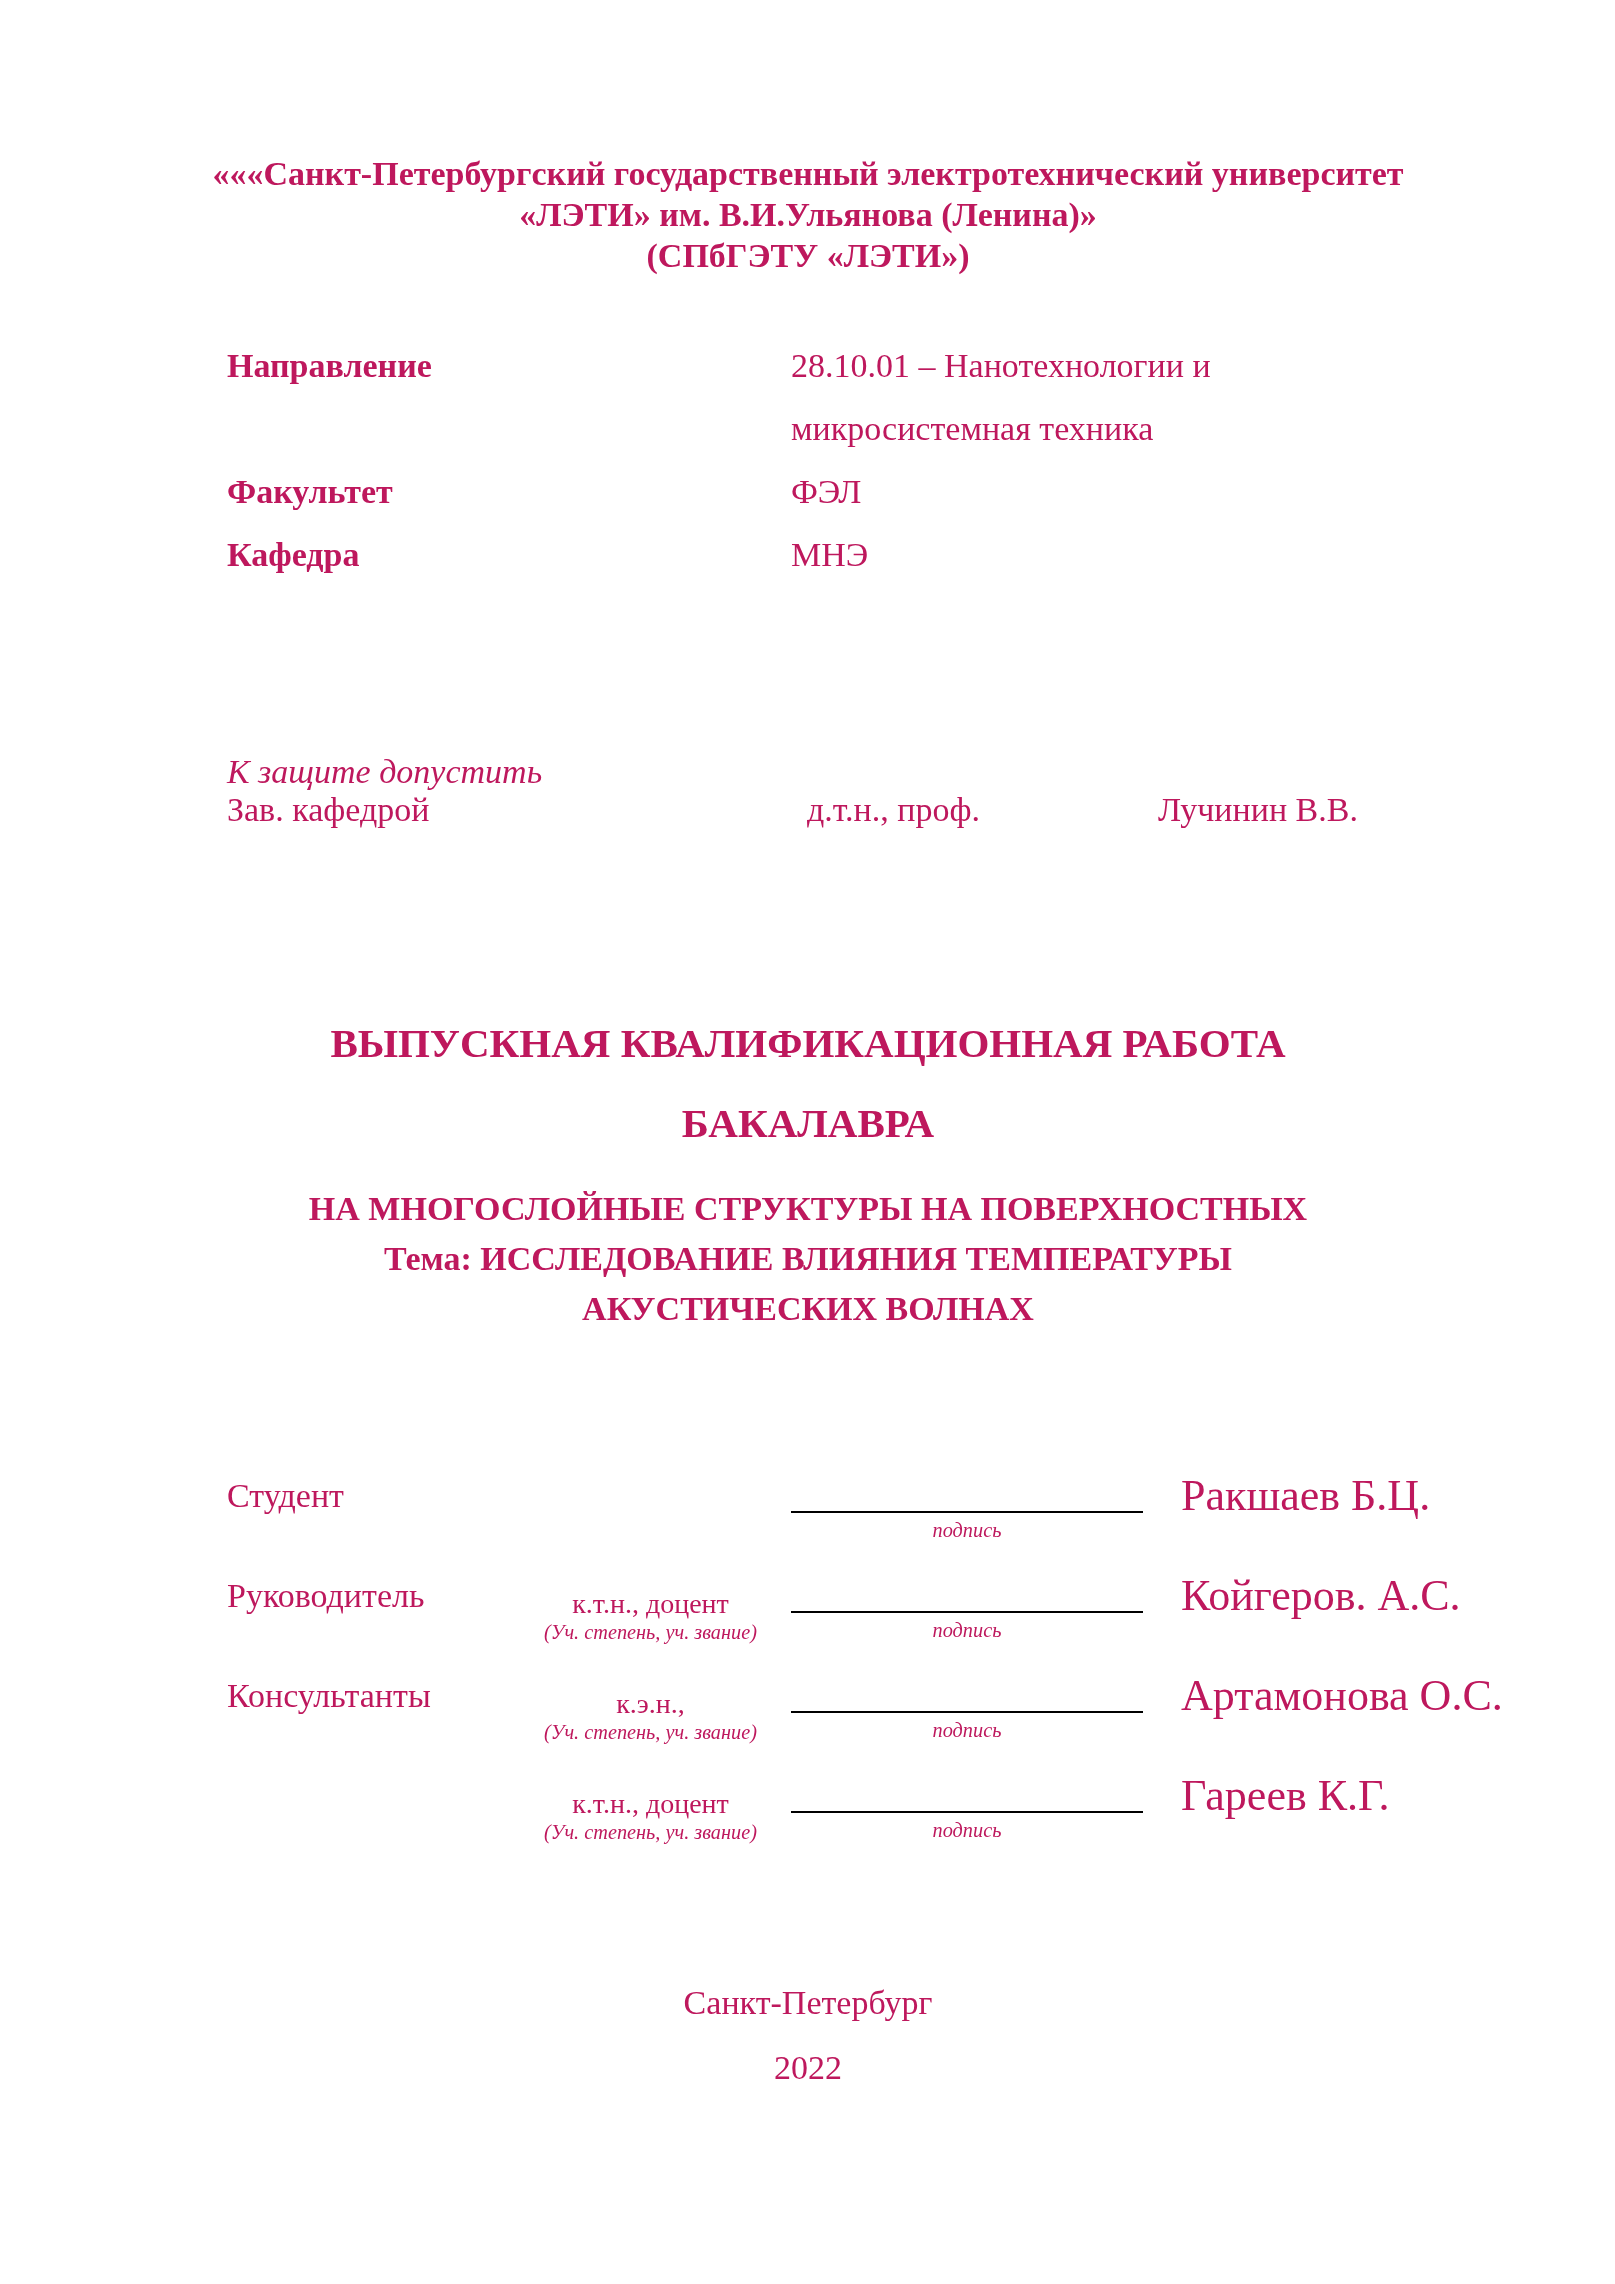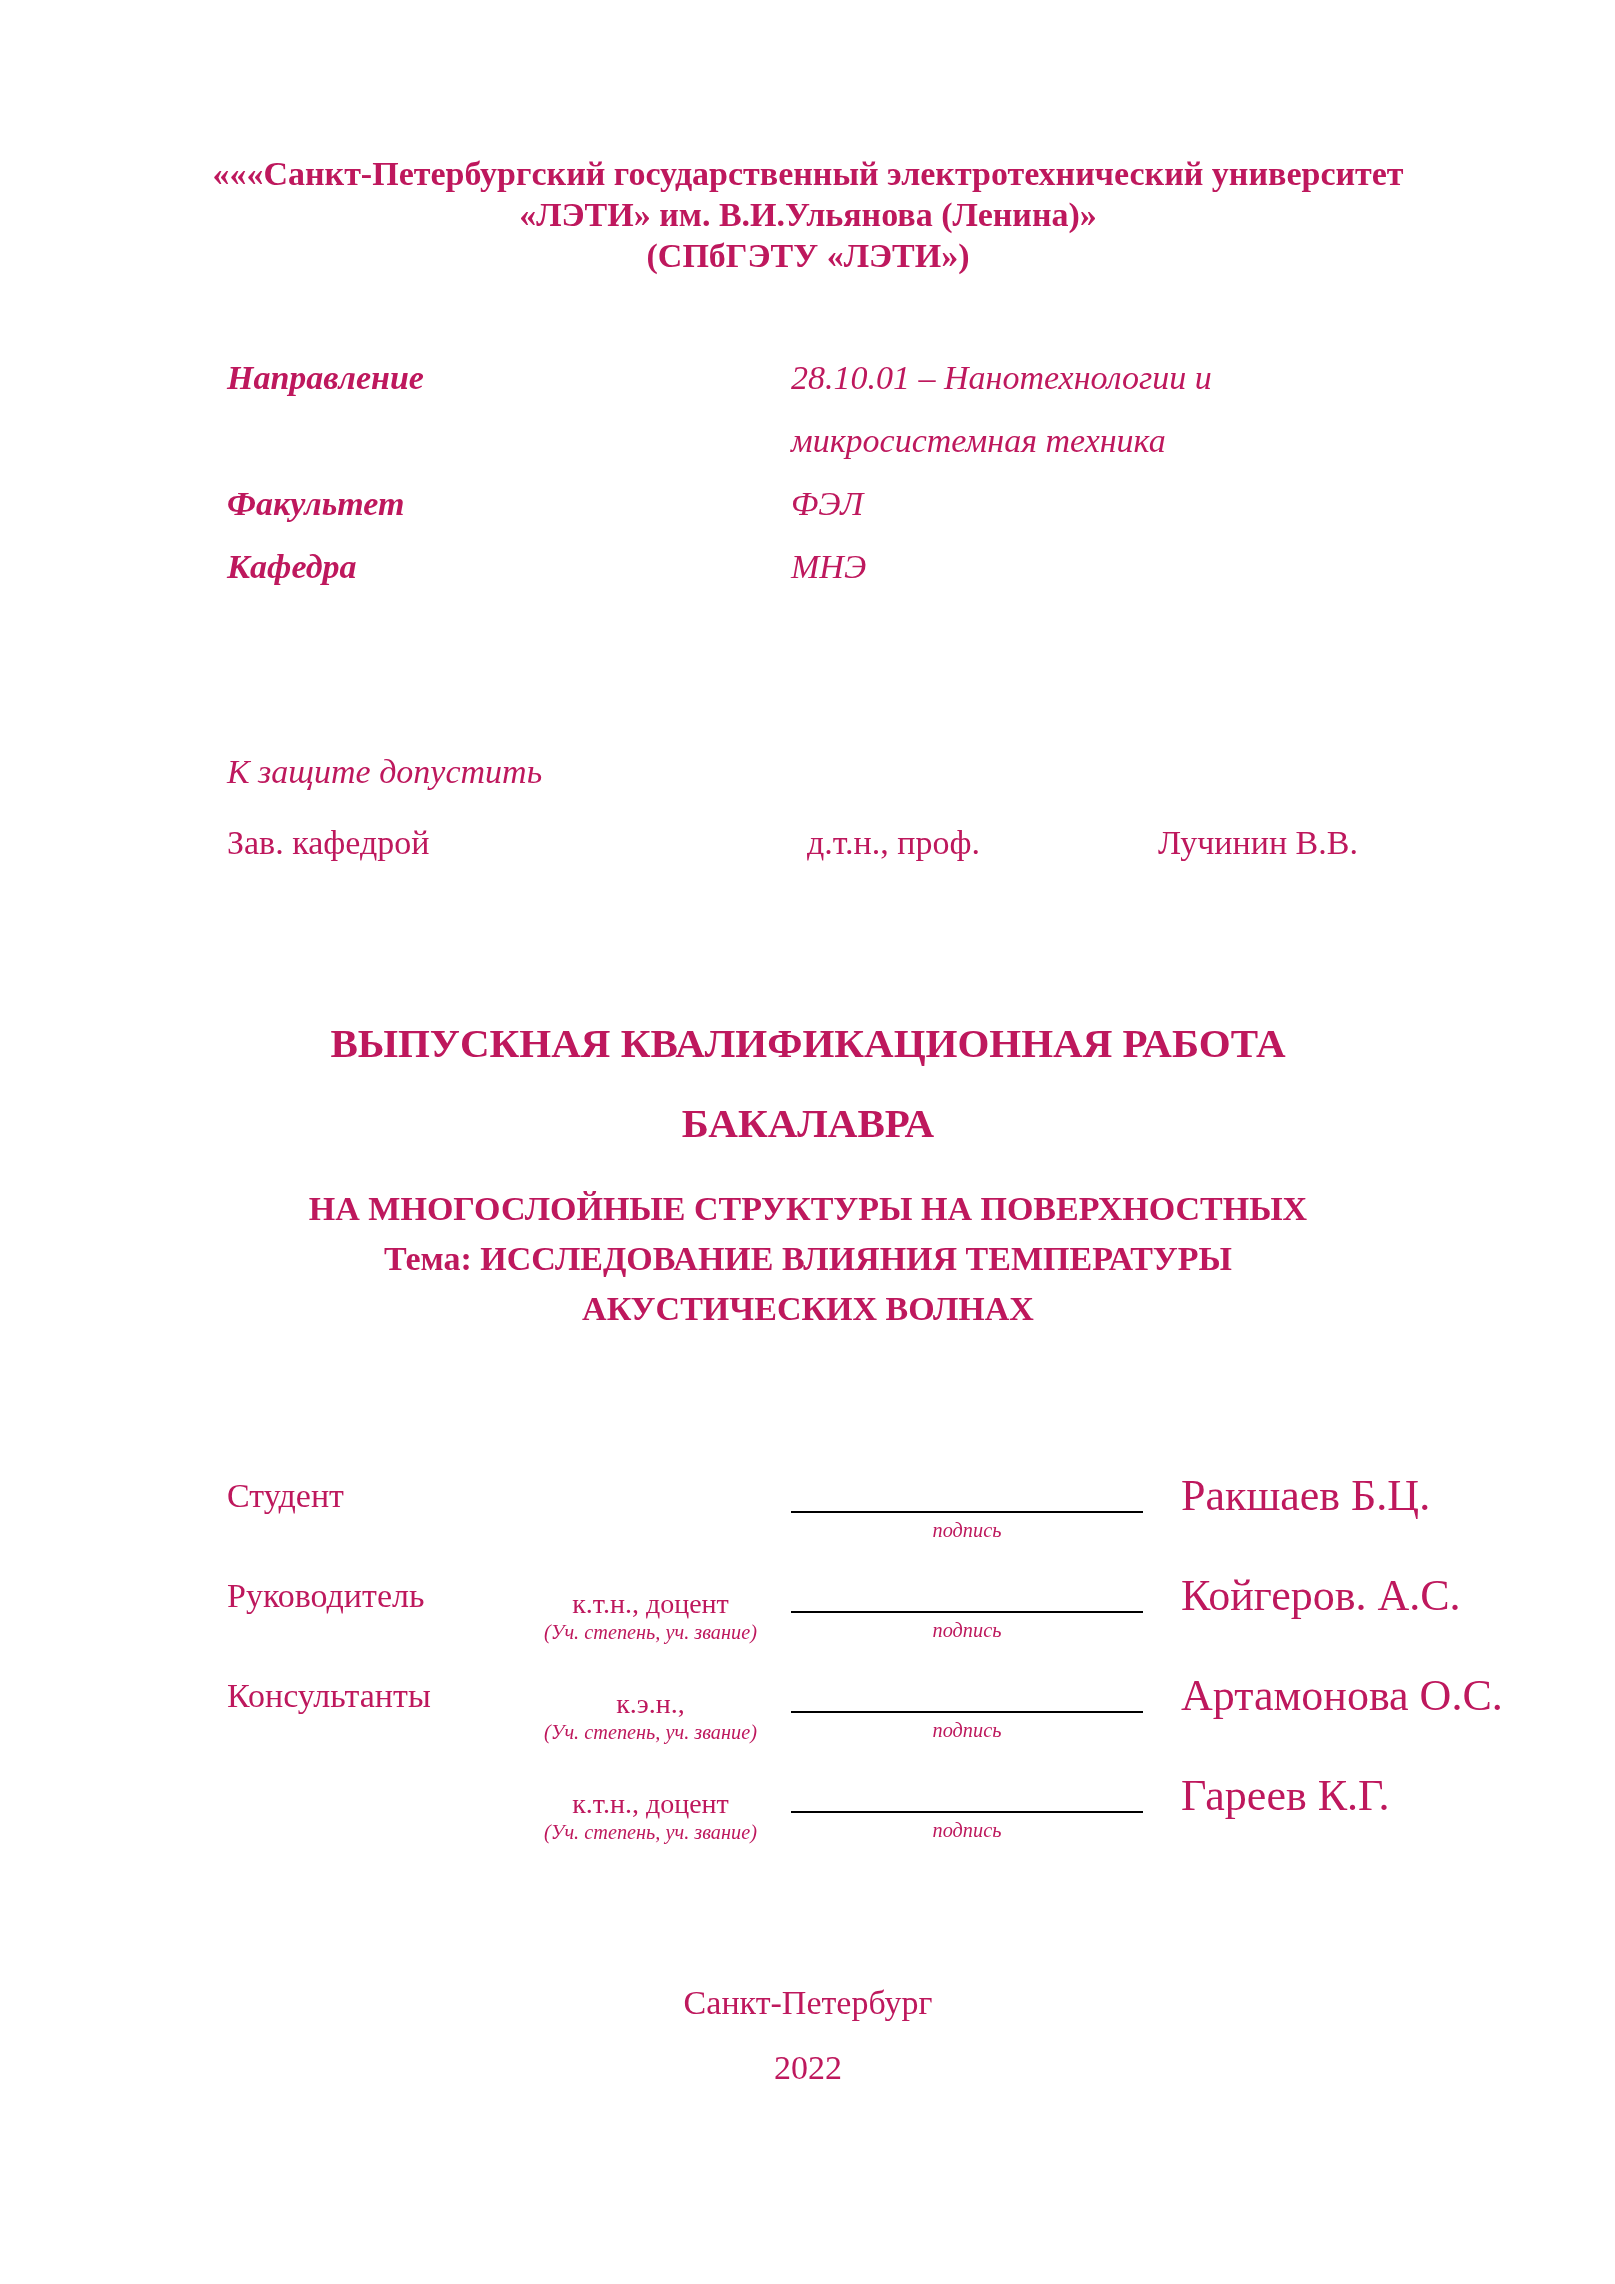--- a/index.html
+++ b/index.html
@@ -26,24 +26,23 @@
     text-align: center;
     font-weight: bold;
     font-size: 34px;
     line-height: 41px;
   }
   .univ-header .hline { white-space: nowrap; }
 
   
   .info {
     position: absolute;
-    top: 346px;
+    top: 334px;
     left: 227px;
     right: 133px;
-    font-style: italic;
   }
   .info-row {
     display: grid;
     grid-template-columns: 564px 1fr;
     font-size: 34px;
     line-height: 63px;
   }
   .info-label { font-weight: bold; }
   .info-value .vline { white-space: nowrap; }
 
@@ -54,21 +53,20 @@
     left: 227px;
     width: 1250px;
     font-size: 34px;
   }
   .admission-phrase {
     font-style: italic;
     line-height: 39px;
   }
   .admission-row {
     position: relative;
-    margin-top: 33px;
     height: 47px;
   }
   .adm-label  { position: absolute; left: 0; white-space: nowrap; }
   .adm-degree { position: absolute; left: 580px; white-space: nowrap; }
   .adm-name   { position: absolute; left: 931px; white-space: nowrap; }
 
   
   .work-title {
     position: absolute;
     top: 1003px;

